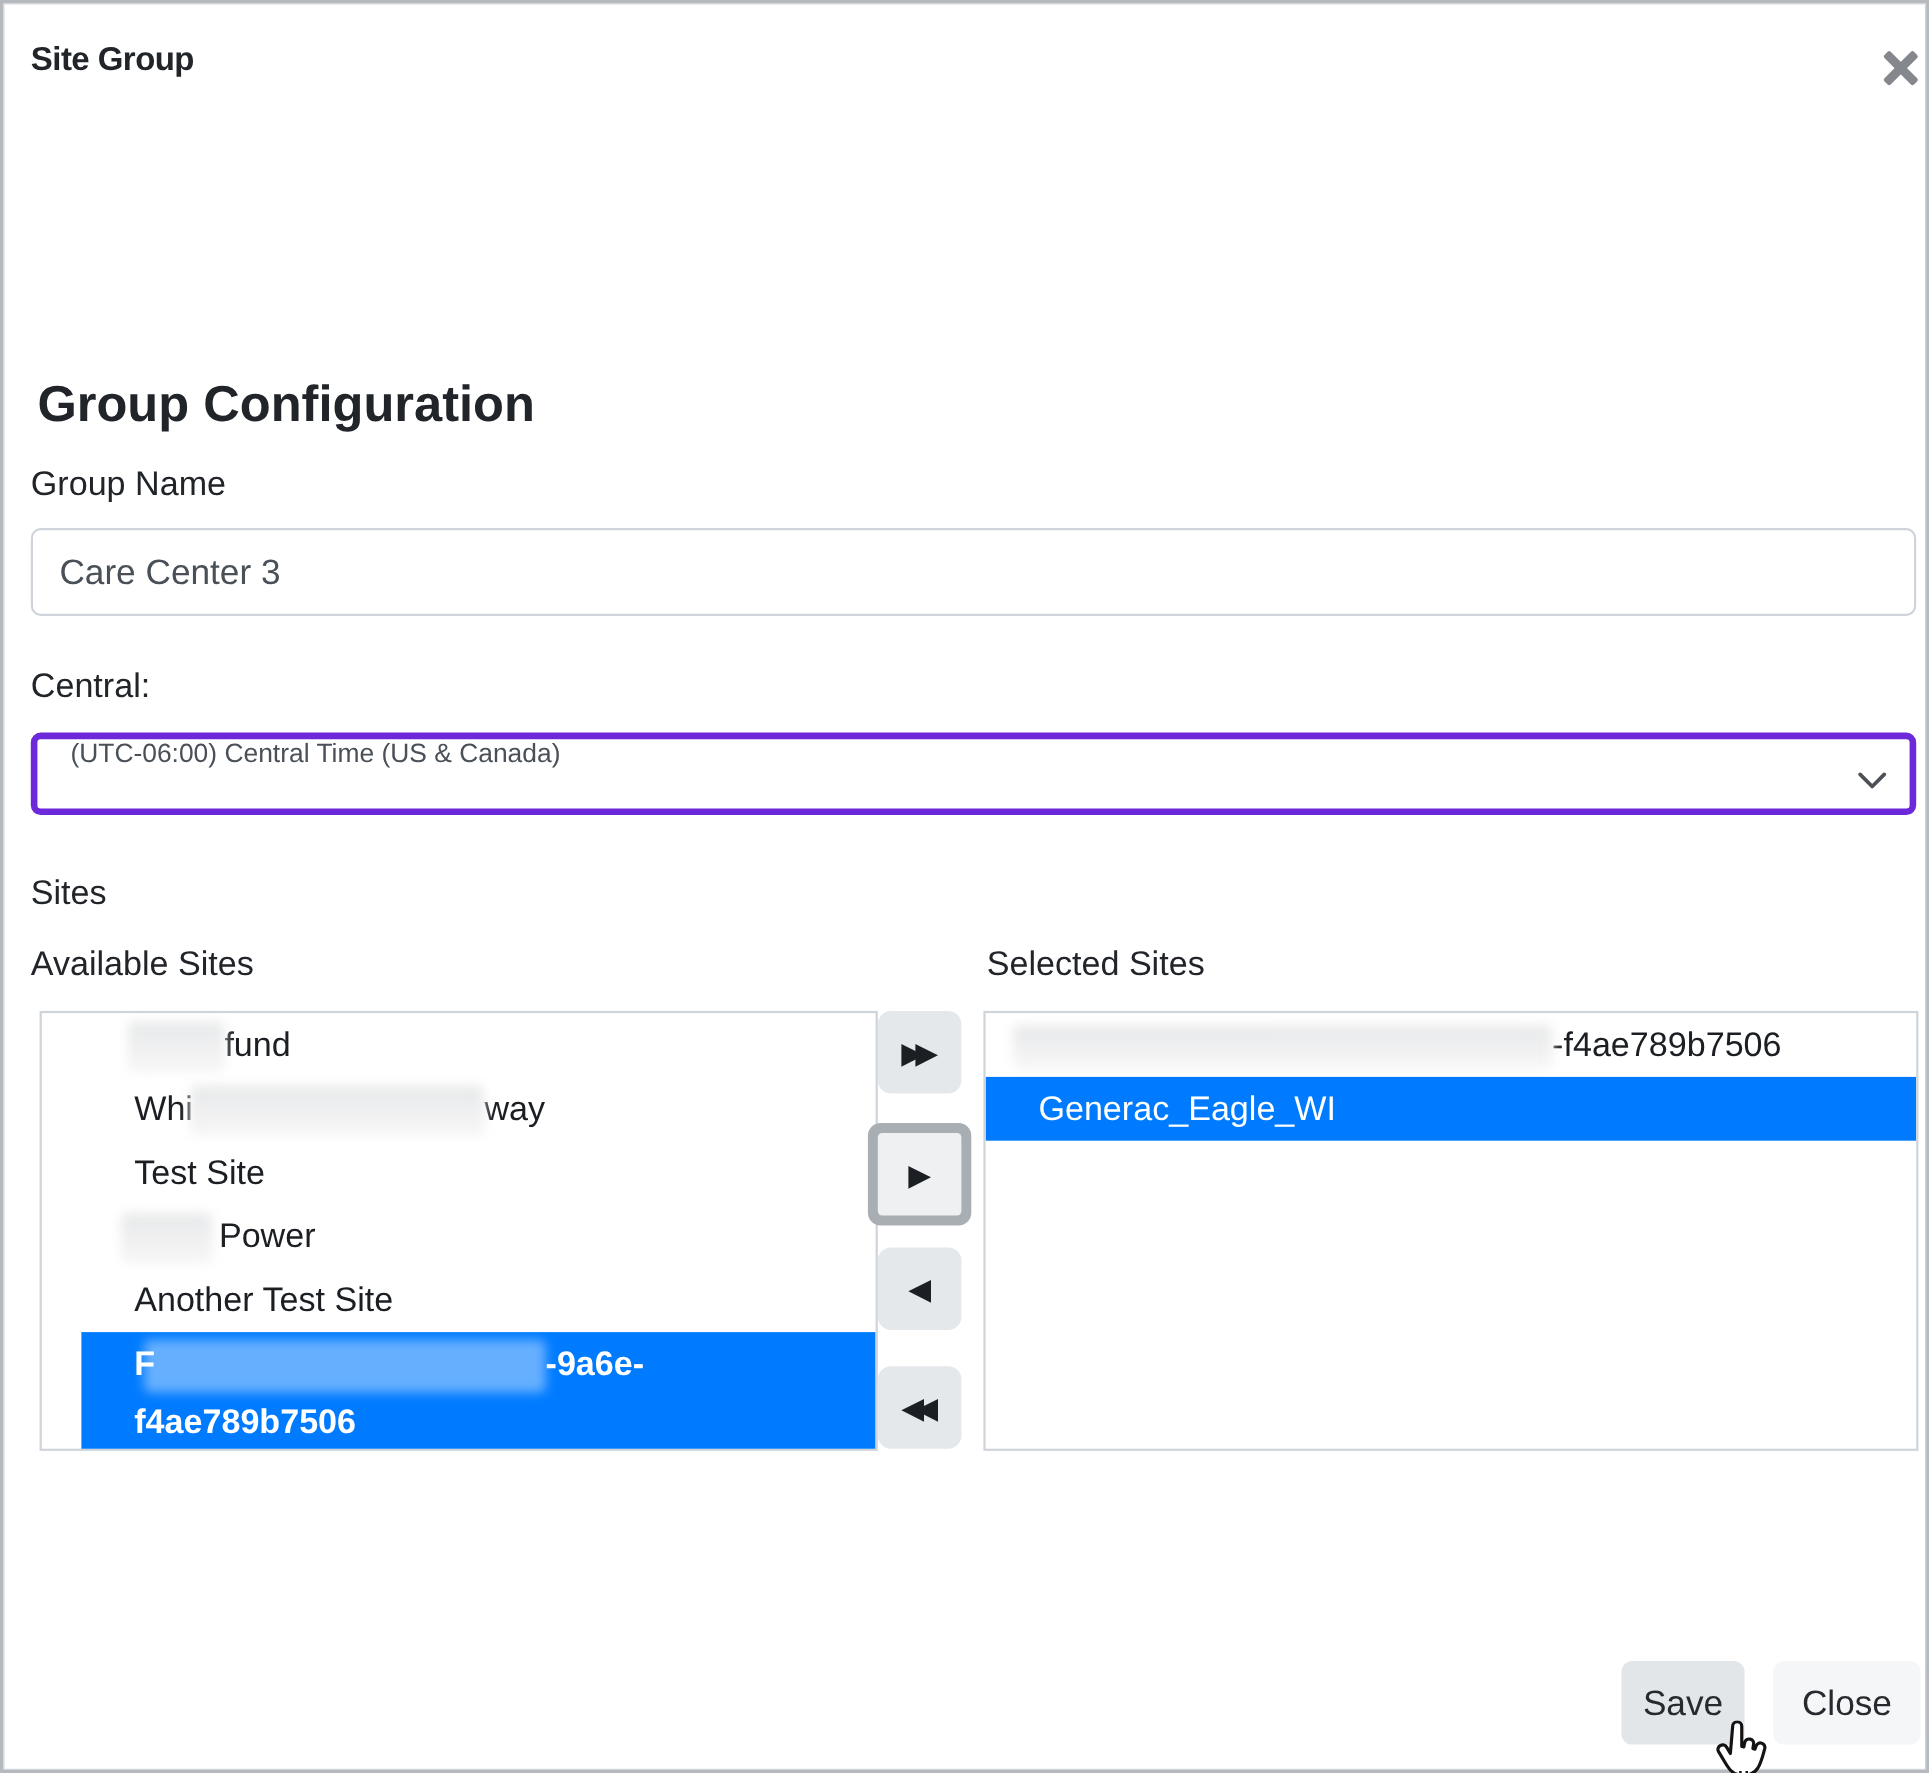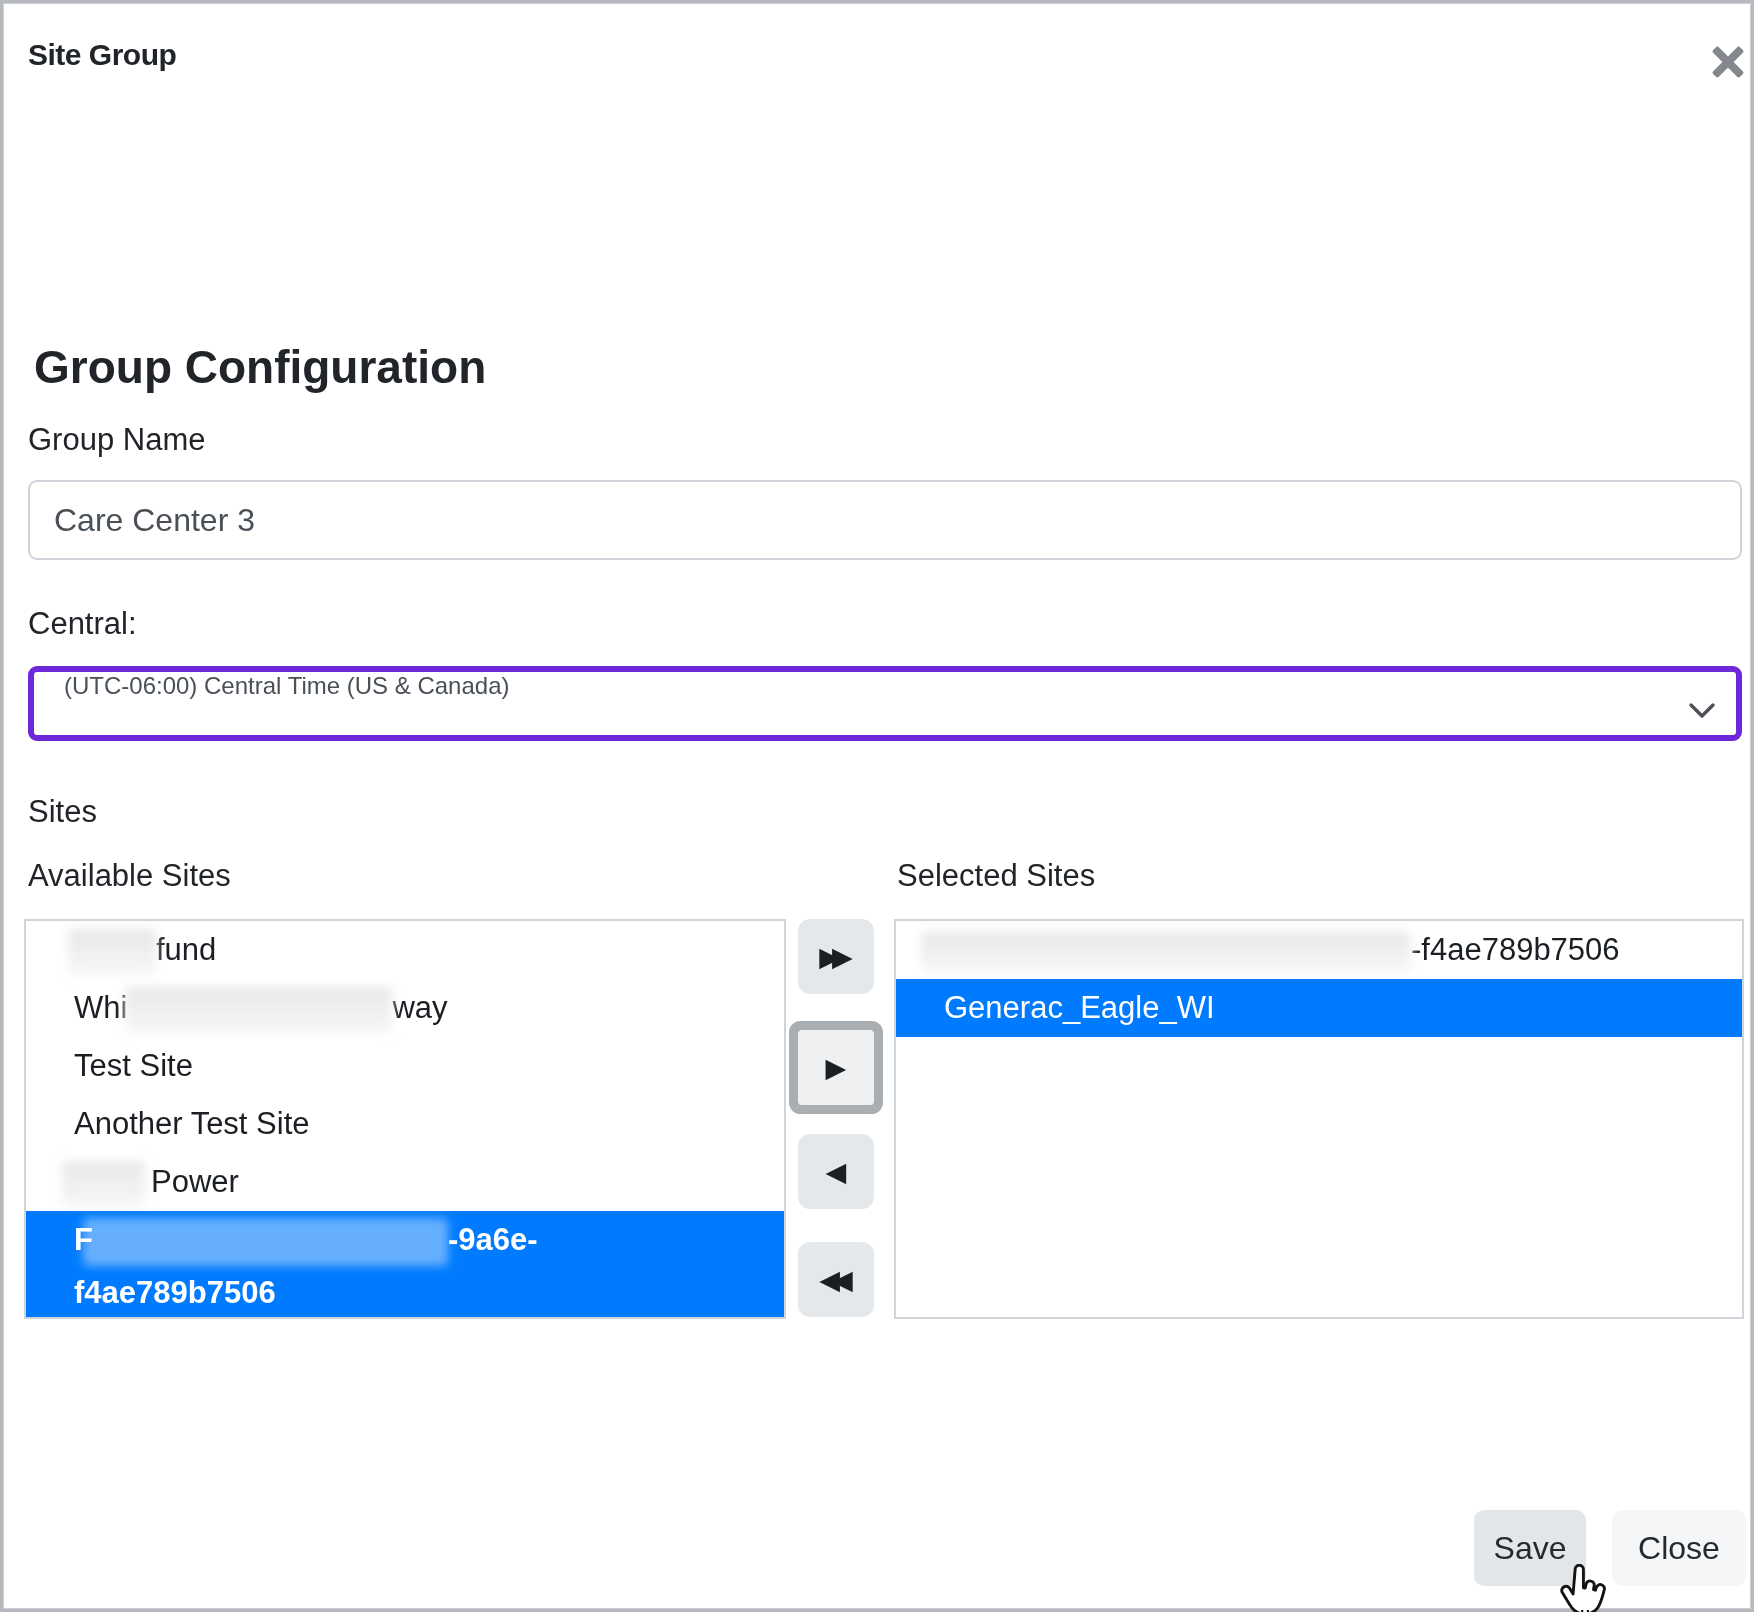--- a/index.html
+++ b/index.html
@@ -55,21 +55,21 @@
     display:flex;align-items:flex-start;padding:0 30px;
     font-size:24px;color:#495057;background:#fff;cursor:pointer;
   }
   .select .chev{position:absolute;right:20px;top:27px;}
 
   
   .listbox{
     position:absolute;top:915px;height:400px;margin:0;padding:0;list-style:none;
     border:2px solid #ced4da;box-sizing:border-box;background:#fff;overflow:hidden;
   }
-  .listbox-available{left:20px;width:762px;}
+  .listbox-available{left:32px;width:762px;padding-left:36px;}
   .listbox-selected{left:890px;width:850px;}
   .listbox li{
     position:relative;padding:0 10px 0 48px;
     font-size:31px;color:#1b1f23;line-height:58px;white-space:nowrap;cursor:default;
   }
   .listbox li.two{line-height:53px;padding-top:2px;padding-bottom:2px;font-weight:bold;}
   .listbox li.selected{background:#007bff;color:#ffffff;}
   .blur{
     display:inline-block;vertical-align:middle;height:46px;border-radius:5px;
     background:linear-gradient(180deg,#e7e8e9,#f7f7f8);
@@ -134,24 +134,24 @@
       <li>
         <div class="line"><span class="blur" style="width: 88px; margin-left: -6px;"></span><span>fund</span></div>
       </li>
       <li>
         <div class="line"><span>Whi</span><span class="blur" style="width: 267px; margin-left: -2px;"></span><span>way</span></div>
       </li>
       <li>
         <div class="line"><span>Test Site</span></div>
       </li>
       <li>
-        <div class="line"><span>Another Test Site</span></div>
+        <div class="line"><span class="blur" style="width: 83px; margin-left: -12px; margin-right: 6px;"></span><span>Power</span></div>
       </li>
       <li>
-        <div class="line"><span class="blur" style="width: 83px; margin-left: -12px; margin-right: 6px;"></span><span>Power</span></div>
+        <div class="line"><span>Another Test Site</span></div>
       </li>
       <li class="selected two">
         <div class="line"><span>F</span><span class="blur" style="width: 365px; margin-left: -10px;"></span><span>-9a6e-</span></div>
         <div class="line"><span>f4ae789b7506</span></div>
       </li>
     </ul>
 
   <button class="tbtn t1">
     <span class="dbl">▶▶</span>
   </button>

